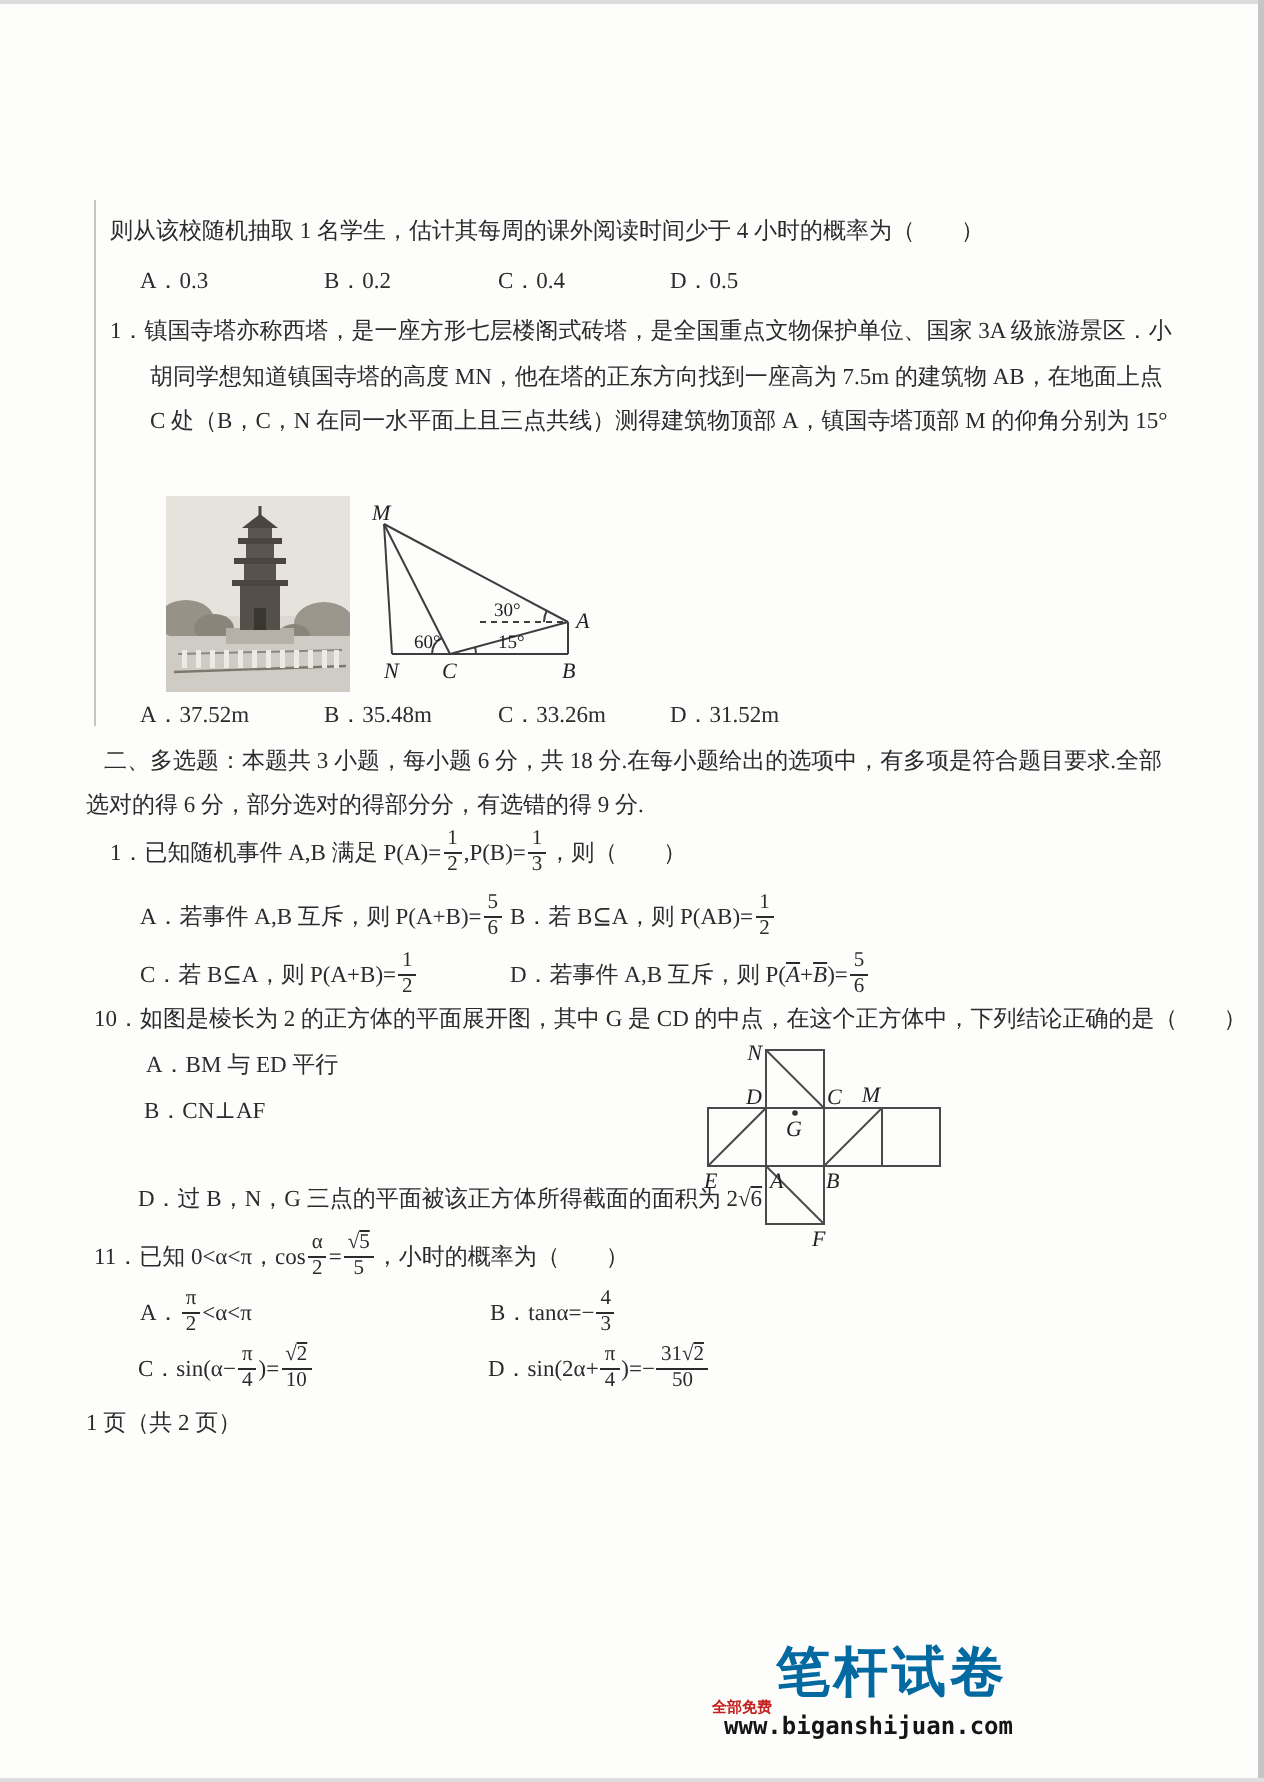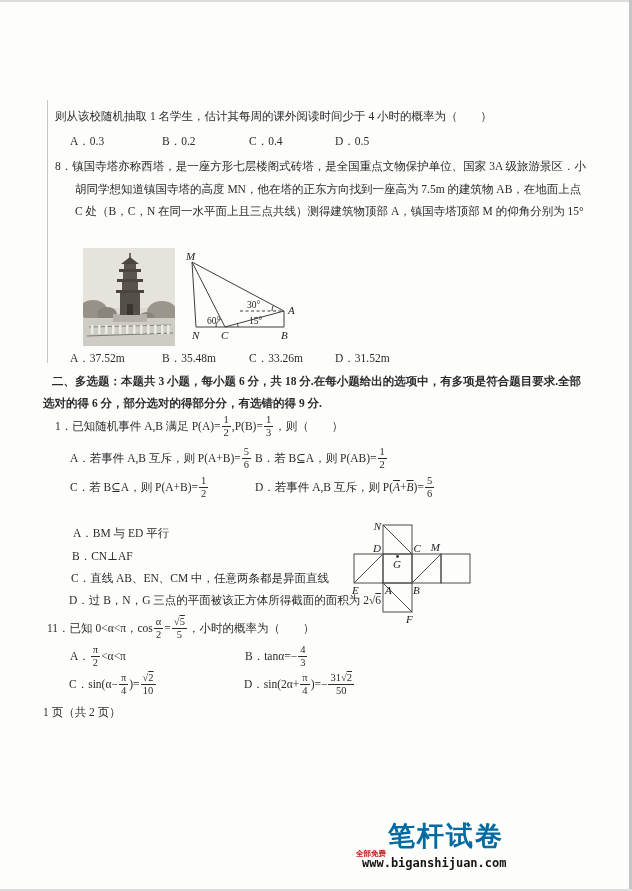--- a/index.html
+++ b/index.html
@@ -4,21 +4,21 @@
 <style>
   html,body{margin:0;padding:0;background:#e9e9e9;}
   .page{position:relative;width:632px;height:891px;background:#fdfdfc;overflow:hidden;
         font-family:"Liberation Serif","DejaVu Serif",serif;color:#2b2b2b;}
   .edge-top{position:absolute;left:0;top:0;width:100%;height:2px;background:#dcdcdc;}
   .edge-right{position:absolute;right:0;top:0;width:3px;height:100%;background:#c5c5c5;}
   .edge-bottom{position:absolute;left:0;bottom:0;width:100%;height:2px;background:#dedede;}
   .scanline{position:absolute;left:47px;top:100px;width:1px;height:263px;background:#8f8f8f;opacity:.5;}
   .abs{position:absolute;white-space:nowrap;}
   .t{font-size:11.5px;line-height:1.25;}
-  .bold{font-weight:700;}
+  .bold{font-weight:400;}
   .frac{display:inline-block;vertical-align:middle;text-align:center;line-height:1.15;
         font-size:10.5px;margin:0 1px;position:relative;top:-1px;}
   .frac .num{display:block;border-bottom:1px solid #2b2b2b;padding:0 2px;}
   .frac .den{display:block;}
   .rad{text-decoration:overline;}
   .bar{text-decoration:overline;font-style:italic;}
   .wm-title{font-family:"Liberation Sans","DejaVu Sans",sans-serif;font-weight:700;
             font-size:27px;letter-spacing:2px;color:#0369a1;}
   .wm-url{font-family:"DejaVu Sans Mono",monospace;font-weight:700;font-size:12px;color:#151515;}
   .wm-stamp{font-family:"Liberation Sans",sans-serif;font-weight:700;font-size:7.5px;color:#c4201d;}
@@ -34,21 +34,21 @@
   <div class="edge-right"></div>
   <div class="edge-bottom"></div>
   <div class="scanline"></div>
 
   <div class="abs t" style="left:55px;top:109px">则从该校随机抽取 1 名学生，估计其每周的课外阅读时间少于 4 小时的概率为（　　）</div>
   <div class="abs t" style="left:70px;top:134px">A．0.3</div>
   <div class="abs t" style="left:162px;top:134px">B．0.2</div>
   <div class="abs t" style="left:249px;top:134px">C．0.4</div>
   <div class="abs t" style="left:335px;top:134px">D．0.5</div>
 
-  <div class="abs t" style="left:55px;top:159px">8．镇国寺塔亦称西塔，是一座方形七层楼阁式砖塔，是全国重点文物保护单位、国家 3A 级旅游景区．小</div>
+  <div class="abs t" style="left:55px;top:159px">1．镇国寺塔亦称西塔，是一座方形七层楼阁式砖塔，是全国重点文物保护单位、国家 3A 级旅游景区．小</div>
   <div class="abs t" style="left:75px;top:182px">胡同学想知道镇国寺塔的高度 MN，他在塔的正东方向找到一座高为 7.5m 的建筑物 AB，在地面上点</div>
   <div class="abs t" style="left:75px;top:204px">C 处（B，C，N 在同一水平面上且三点共线）测得建筑物顶部 A，镇国寺塔顶部 M 的仰角分别为 15°</div>
 
   <svg class="abs" style="left:83px;top:248px" width="92" height="98" viewBox="0 0 92 98">
     <rect x="0" y="0" width="92" height="98" fill="#dcd9d3"></rect>
     <rect x="0" y="0" width="92" height="60" fill="#e6e3dd"></rect>
     <ellipse cx="10" cy="62" rx="14" ry="10" fill="#979287"></ellipse>
     <ellipse cx="24" cy="66" rx="10" ry="7" fill="#8a857a"></ellipse>
     <ellipse cx="79" cy="64" rx="15" ry="11" fill="#9b968b"></ellipse>
     <ellipse cx="64" cy="70" rx="8" ry="6" fill="#8a857a"></ellipse>
@@ -112,23 +112,23 @@
 
   <div class="abs t bold" style="left:52px;top:374px">二、多选题：本题共 3 小题，每小题 6 分，共 18 分.在每小题给出的选项中，有多项是符合题目要求.全部</div>
   <div class="abs t bold" style="left:43px;top:396px">选对的得 6 分，部分选对的得部分分，有选错的得 9 分.</div>
 
   <div class="abs t" style="left:55px;top:415px"><span>1．已知随机事件 A,B 满足 P(A)=</span><span class="frac"><span class="num">1</span><span class="den">2</span></span><span>,P(B)=</span><span class="frac"><span class="num">1</span><span class="den">3</span></span><span>，则（　　）</span></div>
   <div class="abs t" style="left:70px;top:447px"><span>A．若事件 A,B 互斥，则 P(A+B)=</span><span class="frac"><span class="num">5</span><span class="den">6</span></span></div>
   <div class="abs t" style="left:255px;top:447px"><span>B．若 B⊆A，则 P(AB)=</span><span class="frac"><span class="num">1</span><span class="den">2</span></span></div>
   <div class="abs t" style="left:70px;top:476px"><span>C．若 B⊆A，则 P(A+B)=</span><span class="frac"><span class="num">1</span><span class="den">2</span></span></div>
   <div class="abs t" style="left:255px;top:476px"><span>D．若事件 A,B 互斥，则 P(</span><span class="bar">A</span><span>+</span><span class="bar">B</span><span>)=</span><span class="frac"><span class="num">5</span><span class="den">6</span></span></div>
 
+  <div class="abs t" style="left:47px;top:503px">10．如图是棱长为 2 的正方体的平面展开图，其中 G 是 CD 的中点，在这个正方体中，下列结论正确的是（　　）</div>
   <div class="abs t" style="left:73px;top:526px">A．BM 与 ED 平行</div>
   <div class="abs t" style="left:72px;top:549px">B．CN⊥AF</div>
-  <div class="abs t" style="left:71px;top:571px">C．直线 AB、EN、CM 中，任意两条都是异面直线</div>
   <div class="abs t" style="left:69px;top:593px">D．过 B，N，G 三点的平面被该正方体所得截面的面积为 2√<span class="rad">6</span></div>
 
   <svg class="abs" style="left:350px;top:517px" width="125" height="110" viewBox="0 0 125 110">
     <g stroke="#4a4a4a" stroke-width="1" fill="none">
       <rect x="4" y="37" width="29" height="29"></rect>
       <rect x="33" y="37" width="29" height="29"></rect>
       <rect x="62" y="37" width="29" height="29"></rect>
       <rect x="91" y="37" width="29" height="29"></rect>
       <rect x="33" y="8" width="29" height="29"></rect>
       <rect x="33" y="66" width="29" height="29"></rect>

